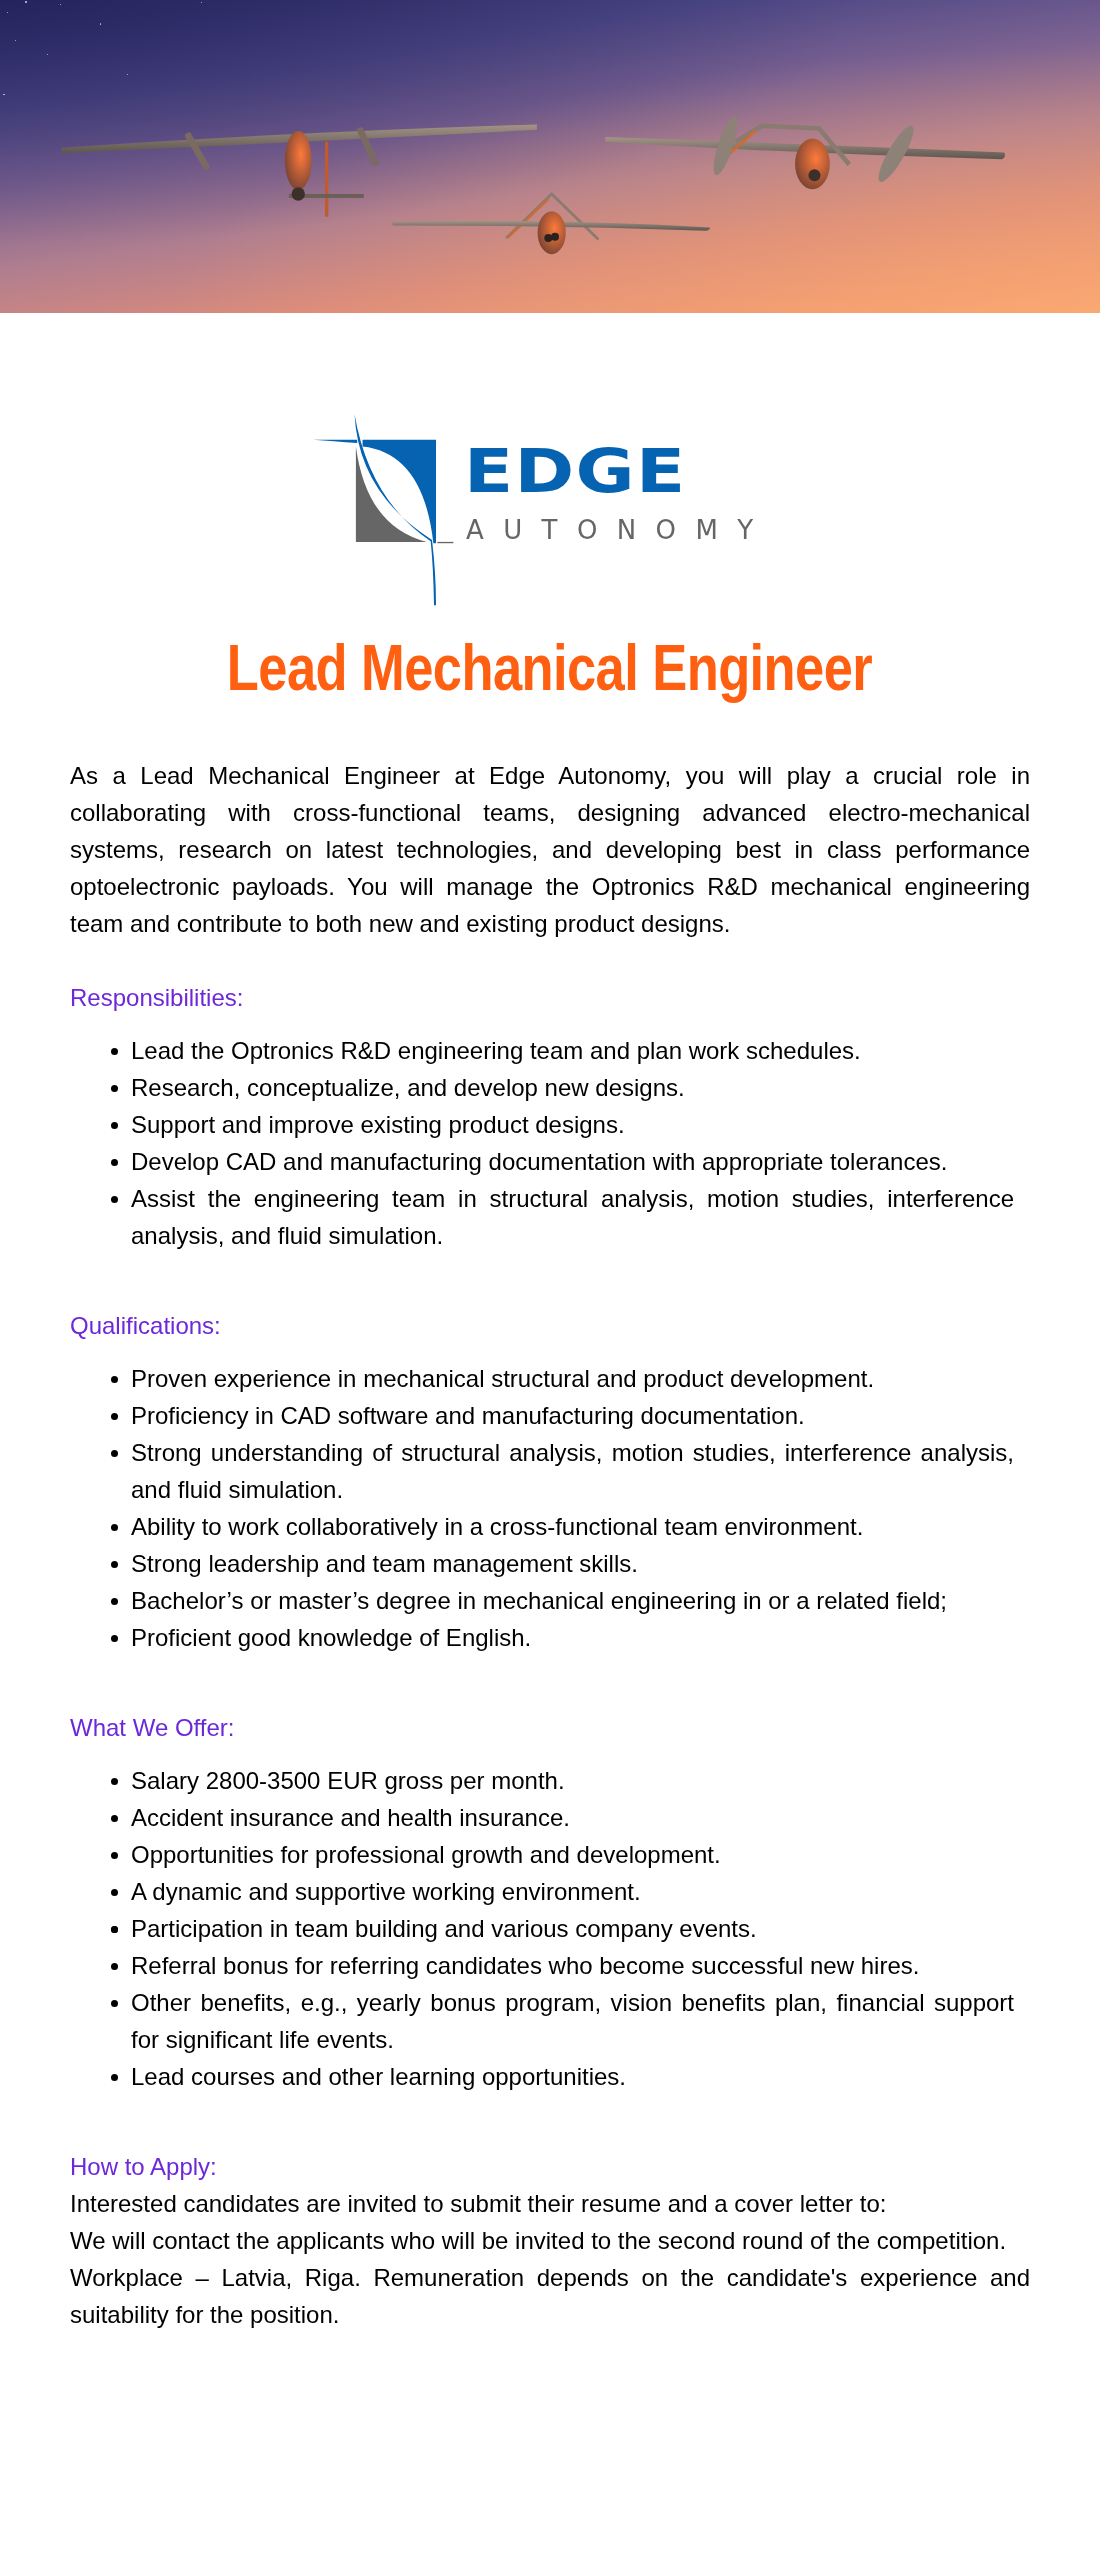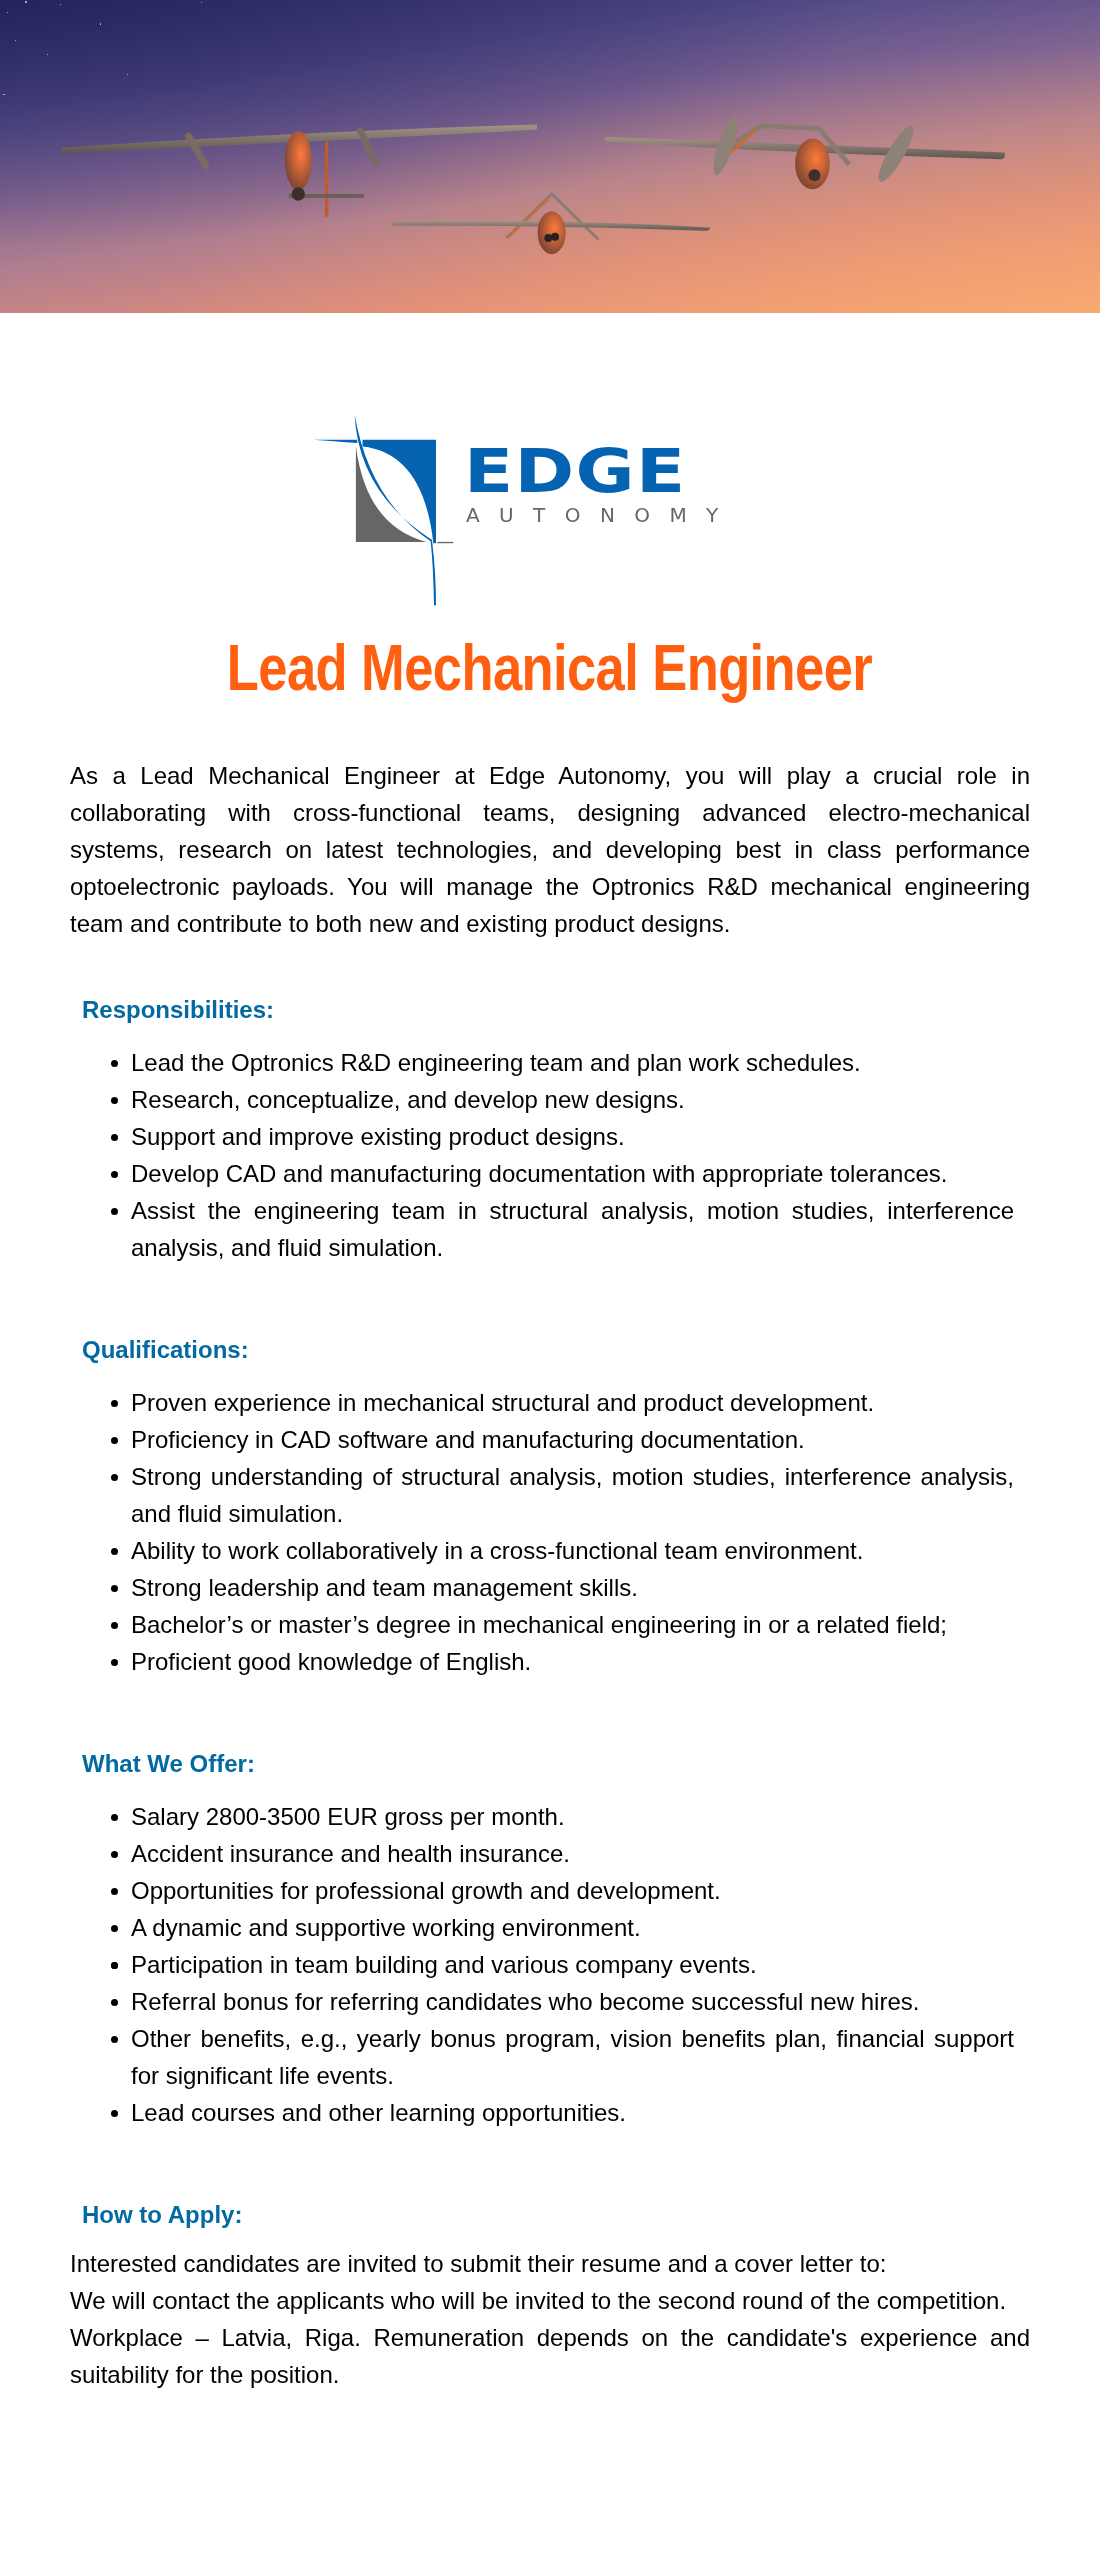--- a/index.html
+++ b/index.html
@@ -14,35 +14,35 @@
                       radial-gradient(ellipse at 0% 0%, rgba(30,30,90,0.55) 0%, rgba(30,30,90,0) 55%); }
   .hero svg { position: absolute; left: 0; top: 0; }
   .star { position: absolute; width: 1.3px; height: 1.3px; background: rgba(255,255,255,0.7); border-radius: 50%; }
 
   
   .logo { position: absolute; left: 313px; top: 413px; width: 421px; height: 197px; }
   .logo svg { position: absolute; left: 0; top: 0; }
   .logo-word { position: absolute; left: 151px; top: 28px; font-family: "DejaVu Sans", sans-serif;
                font-weight: bold; font-size: 72px; line-height: 1; color: #0563b2; letter-spacing: 1.3px;
                transform: scale(1.0, 0.84); transform-origin: left top; }
-  .logo-sub { position: absolute; left: 153px; top: 92px; font-family: "DejaVu Sans", sans-serif;
-              font-size: 20px; line-height: 1; color: #666666; letter-spacing: 19.4px; }
+  .logo-sub { position: absolute; left: 153px; top: 104px; font-family: "DejaVu Sans", sans-serif;
+              font-size: 26px; line-height: 1; color: #666666; letter-spacing: 19.4px; }
 
   
   .title { position: absolute; left: 0; width: 1100px; top: 636px; text-align: center;
            font-family: "Liberation Sans", sans-serif; font-weight: bold; font-size: 64px; line-height: 1;
            color: #ff5f11; }
   .title span { display: inline-block; transform: scaleX(0.82); transform-origin: center; letter-spacing: -0.7px; }
 
   
   .content { position: absolute; left: 70px; top: 757px; width: 960px;
              font-family: "Liberation Sans", sans-serif; font-size: 24px; line-height: 37px; color: #000; }
   .content p { margin: 0; text-align: justify; }
   .content .gap { height: 37px; }
-  .heading { color: #0369a1; font-weight: bold; margin: 12px; font-size: 24px; line-height: 37px; }
+  .heading { color: #6d28d9; font-weight: normal; margin: 0; font-size: 24px; line-height: 37px; }
   ul.bullets { list-style: none; margin: 16px; padding: 0; }
   ul.bullets li { position: relative; padding-left: 45px; text-align: justify; }
   ul.bullets li .dot { position: absolute; left: 25px; top: 16px; width: 7.4px; height: 7.4px; border-radius: 50%; background: #000; }
   .email { font-weight: bold; }
 </style>
 </head>
 <body>
 
 <div class="hero">
   <div class="glow"></div>

